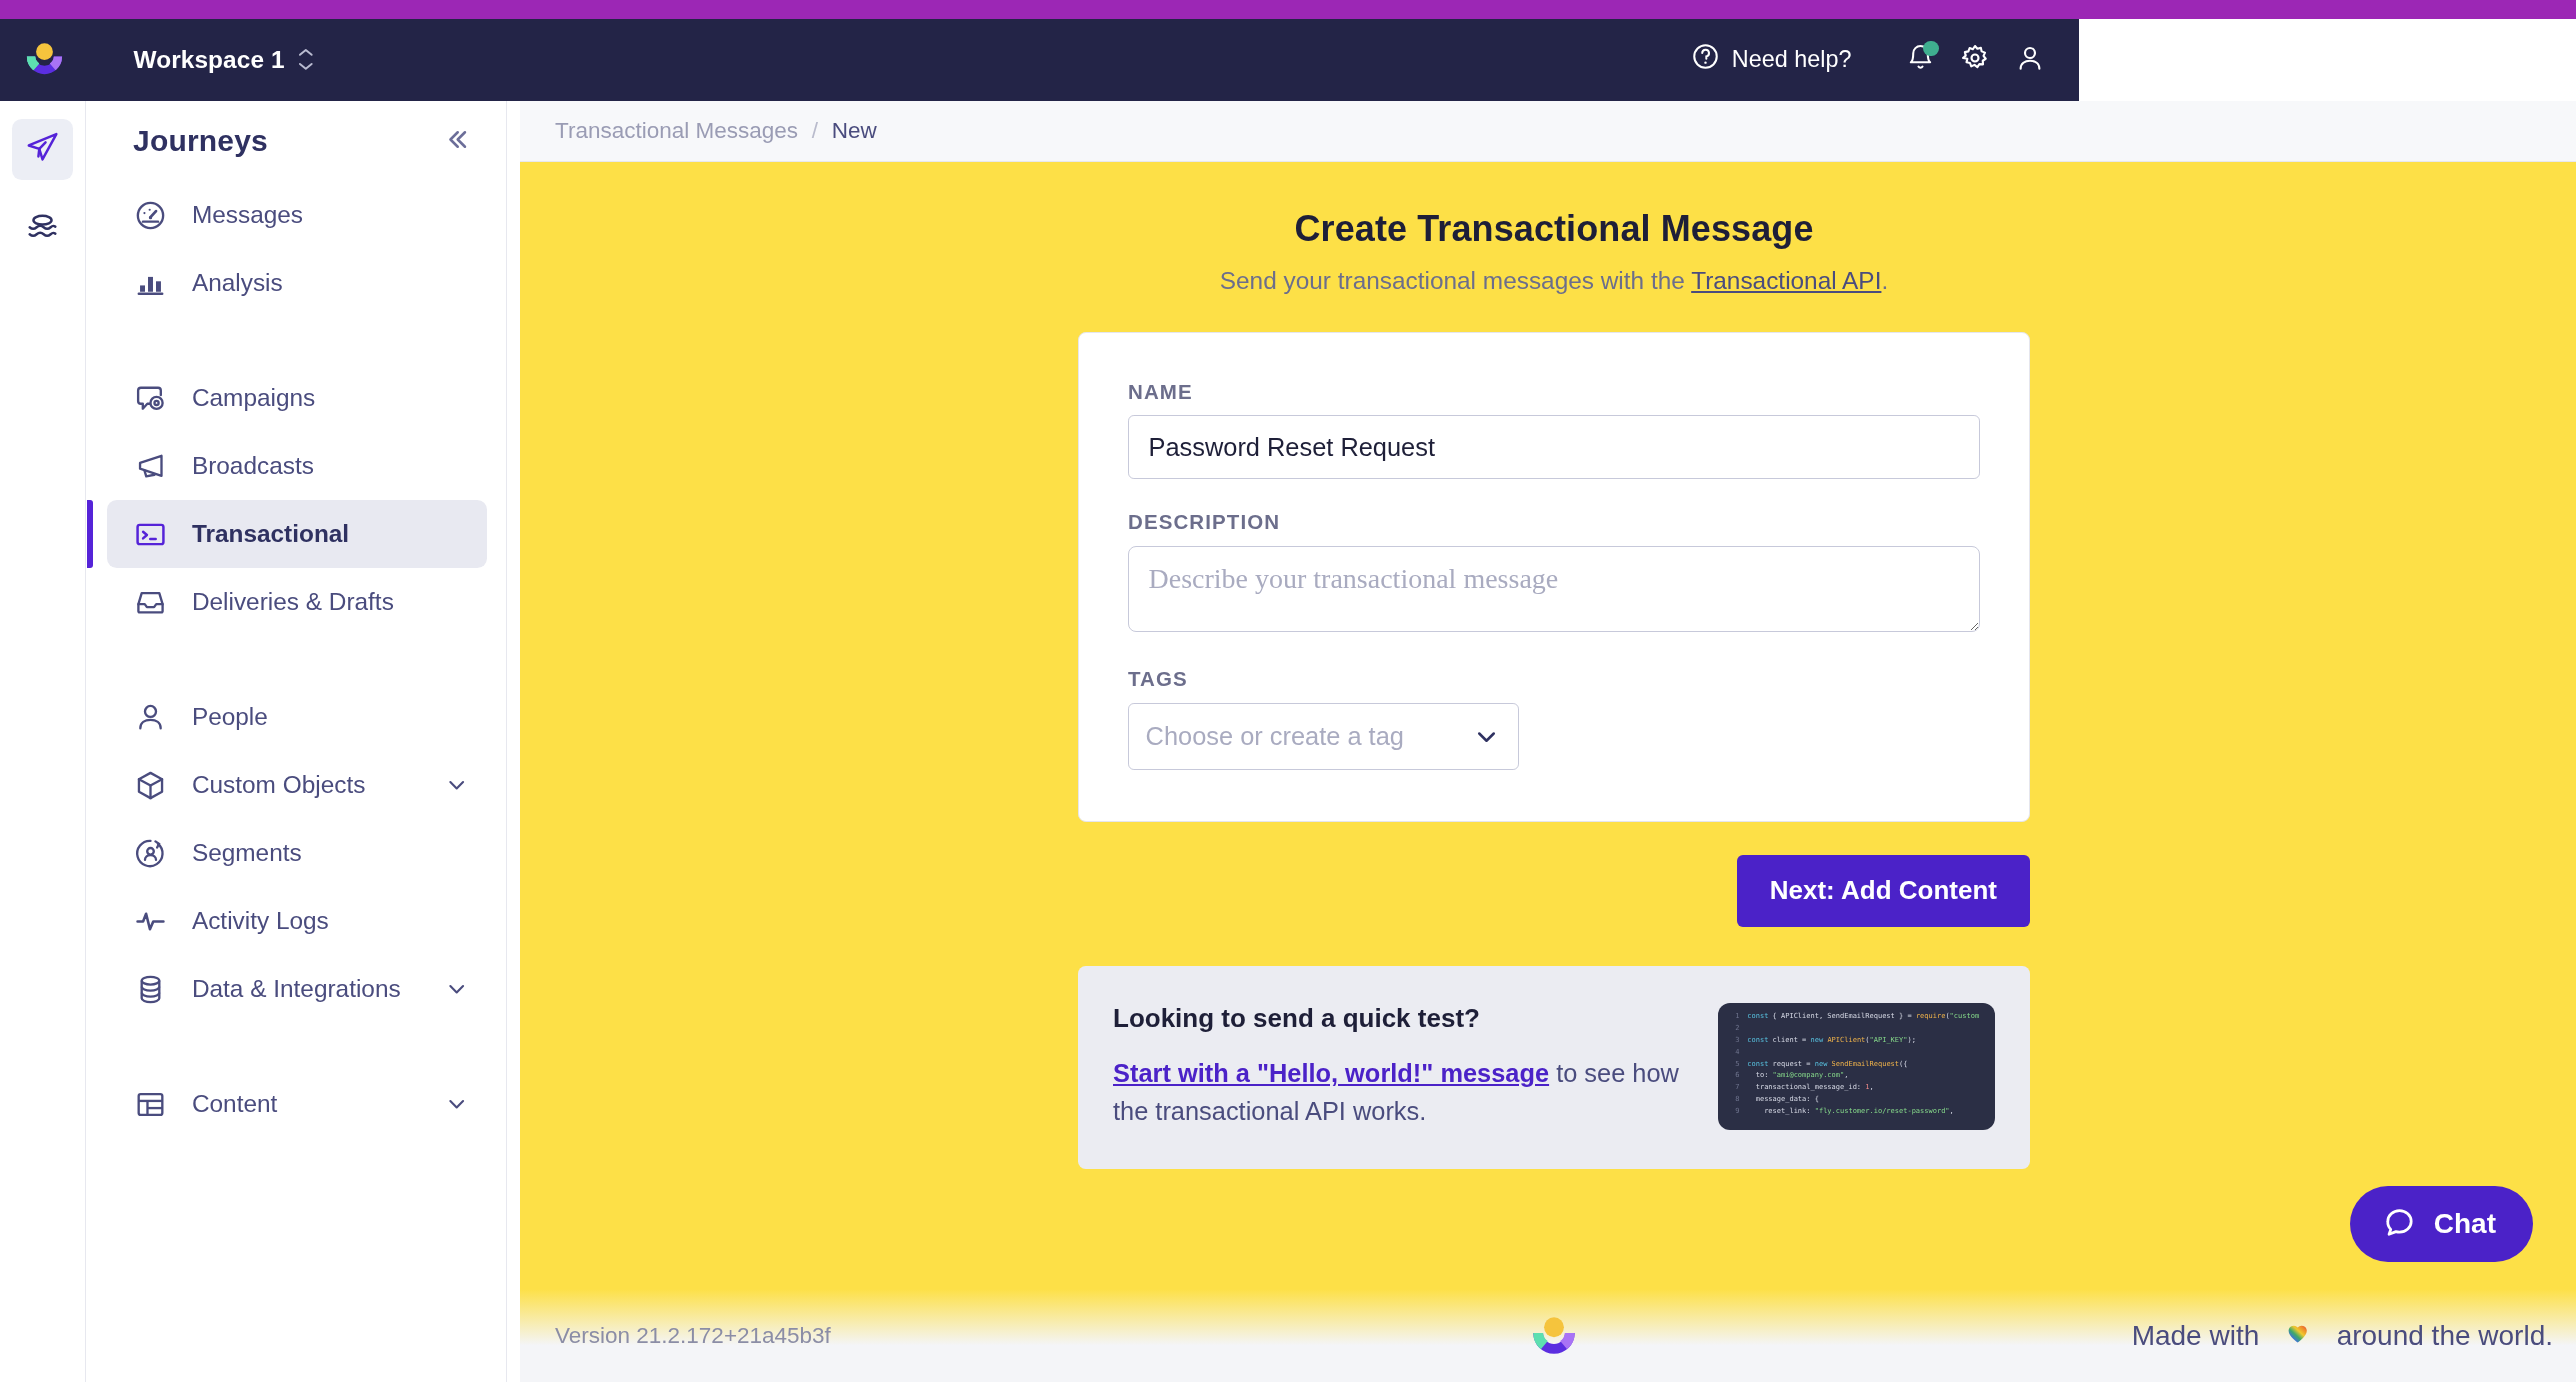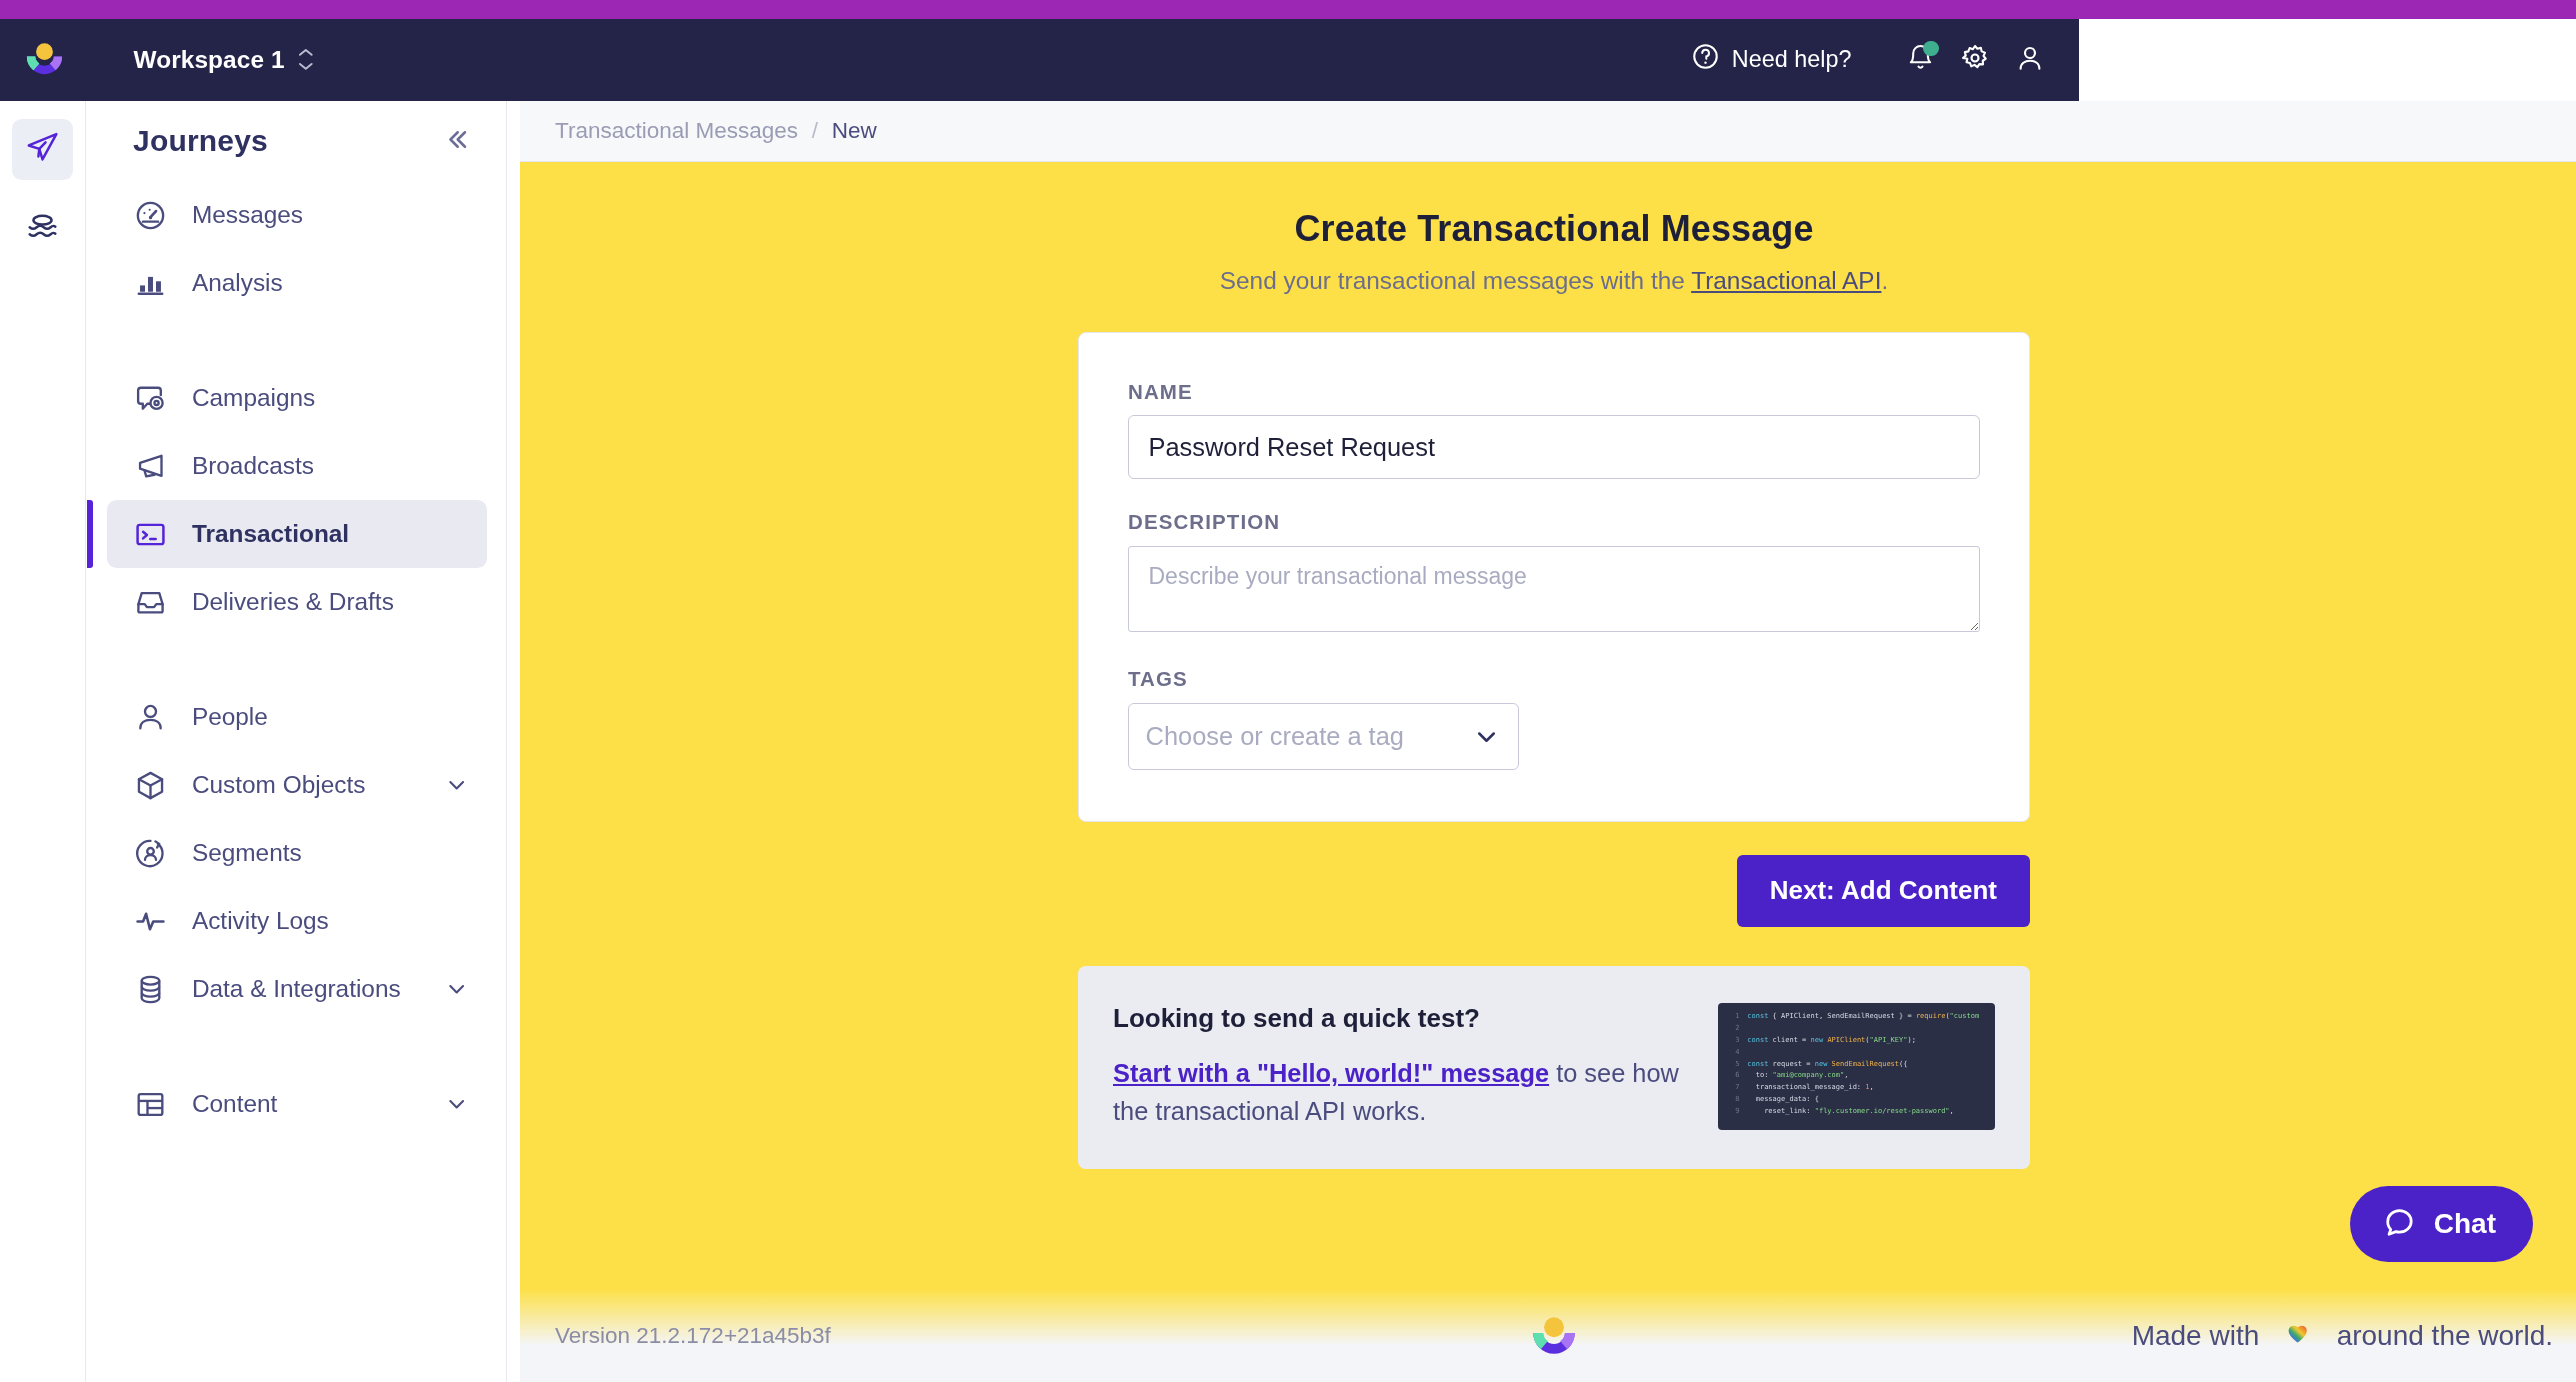--- a/index.html
+++ b/index.html
@@ -143,24 +143,24 @@
     background: #ffffff;
     font-family: "Liberation Sans", sans-serif;
     font-size: 25.4px; color: #1e1f38;
     padding: 0 19.5px;
     outline: none;
   }
   .field-block { margin-bottom: 31px; }
   .field-block:last-child { margin-bottom: 0; }
   .textarea-input {
     width: 100%; height: 86px;
-    border: 1px solid #c7c9da; border-radius: 3px;
+    border: 1px solid #c7c9da; border-radius: 8px;
     background: #ffffff;
-    font-family: Liberation Sans, sans-serif;
-    font-size: 23px; color: #1e1f38;
+    font-family: Liberation Serif, serif;
+    font-size: 28px; color: #1e1f38;
     padding: 15.6px 19.5px;
     outline: none; resize: vertical;
   }
   .textarea-input::placeholder, .text-input::placeholder { color: #a9abc0; }
   .select-wrap {
     width: 391px; height: 67px;
     border: 1px solid #c7c9da; border-radius: 5.9px;
     background: #ffffff;
     display: flex; align-items: center;
     padding: 0 16.6px; cursor: pointer;
@@ -191,21 +191,21 @@
     font-size: 26px; font-weight: bold; color: #1e1f38; margin-bottom: 21.5px;
   }
   .qt-body { font-size: 25.4px; color: #4a4c7e; line-height: 1.47; }
   .qt-link {
     color: #4b22c8; font-weight: bold; text-decoration: underline; cursor: pointer;
   }
 
   
   .code-card {
     width: 277px; height: 127px;
-    background: #2b2f45; border-radius: 4px;
+    background: #2b2f45; border-radius: 12px;
     padding: 8.8px 7.8px 0 5.9px;
     overflow: hidden;
     font-family: "DejaVu Sans Mono", monospace;
     font-size: 7px; line-height: 11.8px;
     white-space: pre;
   }
   .ln { color: #6f748e; display: inline-block; width: 15.6px; text-align: right; margin-right: 7.8px; }
   .c-kw  { color: #58c2e0; }
   .c-fn  { color: #f0b34a; }
   .c-str { color: #86d98a; }

